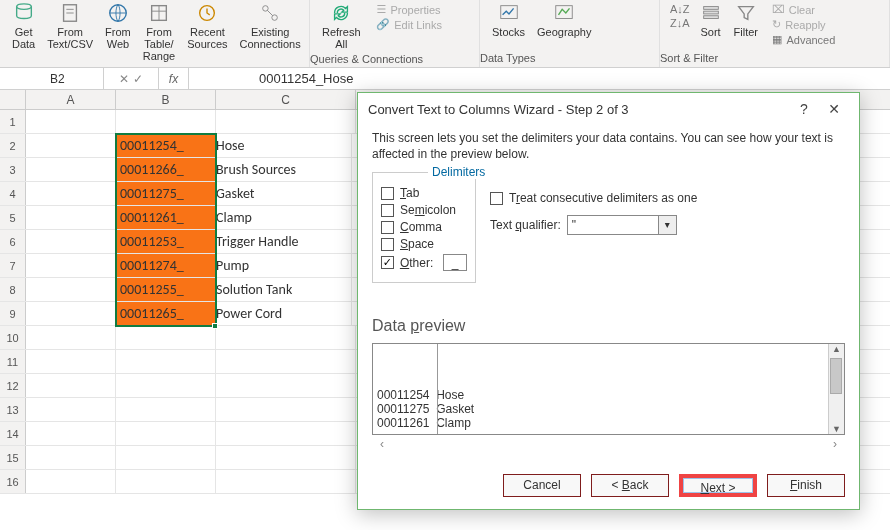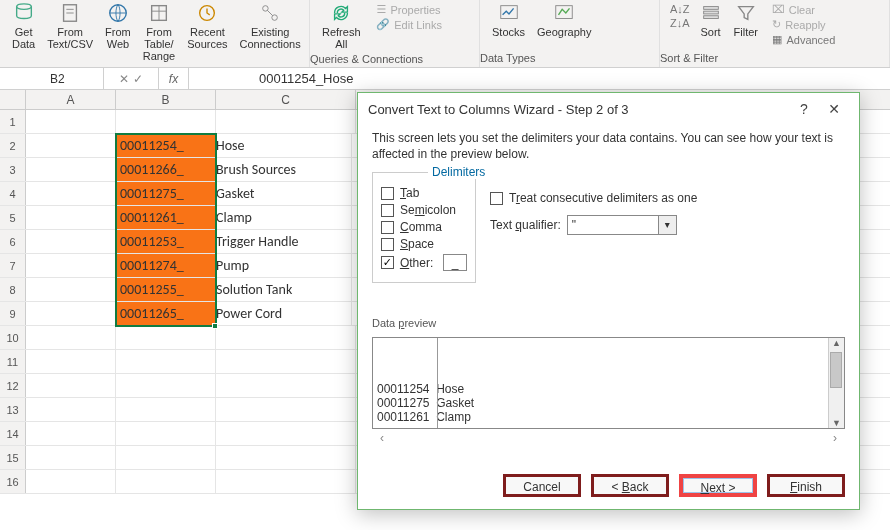--- a/index.html
+++ b/index.html
@@ -57,21 +57,21 @@
 
   .preview-box { border:1px solid #888; height: 92px; font-family: Consolas, monospace; font-size: 12px; padding: 2px 4px; white-space: pre; position:relative; overflow:hidden; background:#fff; }
   .vsep { position:absolute; top:0; bottom:0; width:1px; background:#999; }
   .preview-scroll-v { position:absolute; right:0; top:0; width:16px; bottom:0; background:#f0f0f0; border-left:1px solid #ccc; }
   .preview-scroll-v::before { content:"▲"; position:absolute; top:0; left:0; right:0; text-align:center; font-size:9px; color:#666; }
   .preview-scroll-v::after { content:"▼"; position:absolute; bottom:0; left:0; right:0; text-align:center; font-size:9px; color:#666; }
   .preview-thumb { position:absolute; right:2px; top:14px; width:12px; height:36px; background:#c8c8c8; border:1px solid #aaa; }
   .hsarrows { display:flex; justify-content:space-between; padding: 2px 8px; color:#888; font-size:12px; }
 
   .dbuttons { position:absolute; bottom:12px; right:14px; display:flex; gap:10px; }
-  .dbtn { width: 78px; height: 23px; border:3px solid #7f1d1d; background:#f8f8f8; font-size:12px; text-align:center; line-height:21px; }
+  .dbtn { width: 78px; height: 23px; border:1px solid #7f1d1d; background:#f8f8f8; font-size:12px; text-align:center; line-height:21px; }
   .dbtn.primary { border:4px solid #ef4444; box-shadow: inset 0 0 0 1px #9cc3ea; }
 
   .u { text-decoration: underline; }
 </style>
 </head>
 <body>
 
 <div class="ribbon">
 
   <div class="ribbon-group" style="width:310px">
@@ -401,21 +401,21 @@
         <div class="tq-row">
           <span>Text <span class="u">q</span>ualifier:</span>
           <div class="tq-select">
             <span class="val">"</span>
             <span class="arr">▾</span>
           </div>
         </div>
       </div>
     </div>
 
-    <div style="margin-top:20px; font-size:11px; color:#555">Data <span class="u">p</span>review</div>
+    <div style="margin-top:20px; font-size:16px; color:#555">Data <span class="u">p</span>review</div>
     <div class="preview-box" style="margin-top:8px;">
       <div class="vsep" style="left:64px;"></div>
       <div id="preview-lines"><div>00011254  Hose</div><div>00011275  Gasket</div><div>00011261  Clamp</div></div>
       <div class="preview-scroll-v"><div class="preview-thumb"></div></div>
     </div>
     <div class="hsarrows">
         <span>‹</span>
         <span>›</span>
       </div>
   </div>

